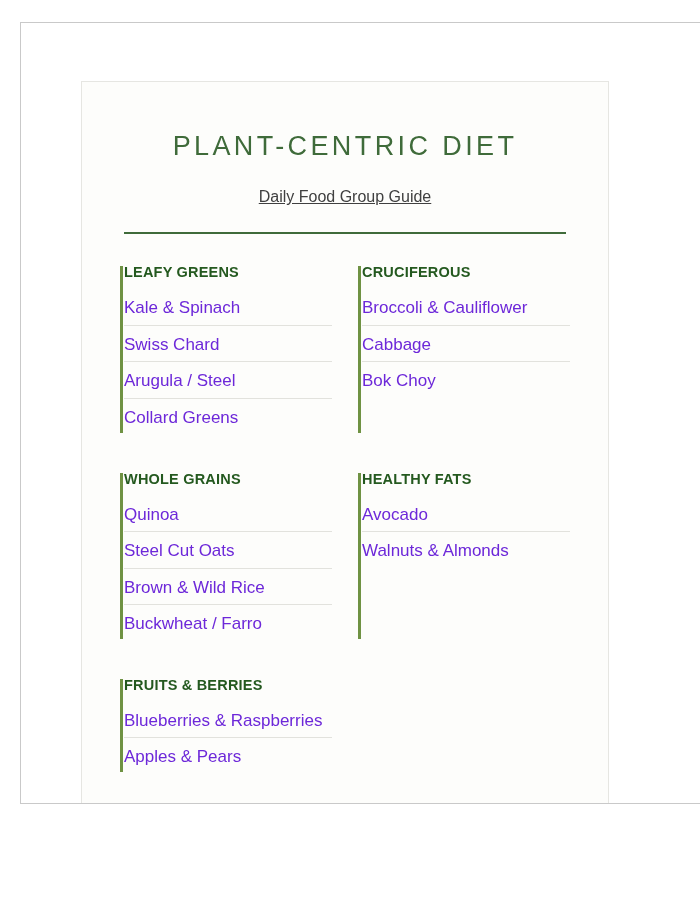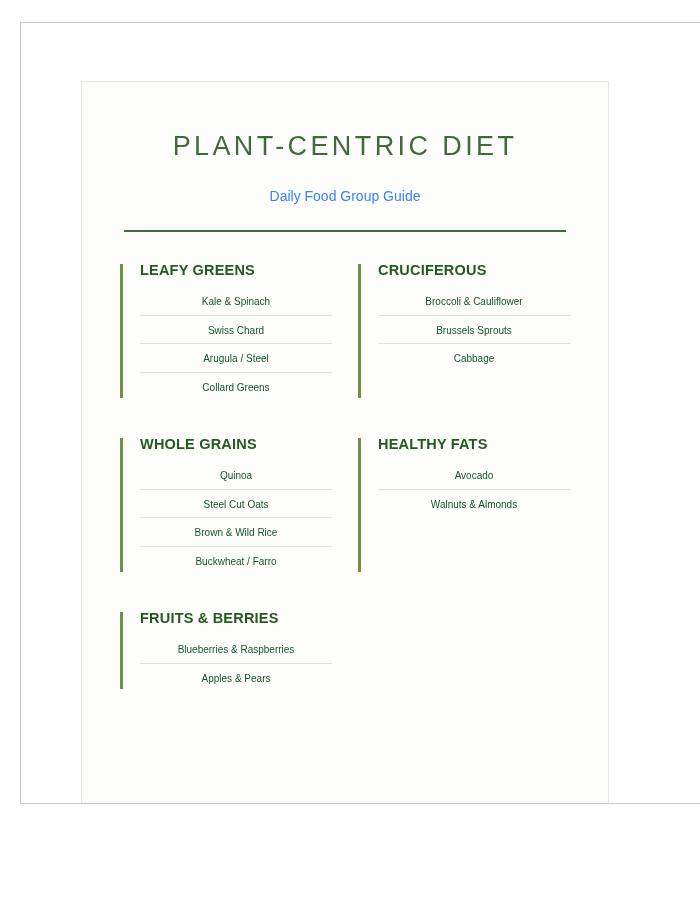--- a/index.html
+++ b/index.html
@@ -50,63 +50,63 @@
     text-align: center;
     color: #3f6b3a;
     font-size: 27px;
     letter-spacing: 3.4px;
     font-weight: 400;
     margin: 0 0 0 0;
     line-height: 1.2;
   }
   .subtitle {
     text-align: center;
-    color: #3b82f6;
-    font-size: 14px;
+    color: #404040;
+    font-size: 16px;
     margin-top: 26px;
     font-weight: 400;
+    text-decoration: underline;
   }
   .title-rule {
     margin: 26px 4px 0 4px;
     height: 2px;
     background: #3f6b3a;
   }
   .groups {
     margin-top: 30px;
     display: grid;
     grid-template-columns: 1fr 1fr;
     column-gap: 26px;
     row-gap: 36px;
   }
   .group {
     position: relative;
-    padding-left: 20px;
+    padding-left: 4px;
   }
   .group-bar {
     position: absolute;
     left: 0;
     top: 2px;
     bottom: 2px;
     width: 3px;
     background: #6f9243;
   }
   .group-title {
     color: #24591f;
     font-size: 14.5px;
     font-weight: bold;
     letter-spacing: 0.2px;
     margin-bottom: 9px;
   }
   .item {
-    color: #14532d;
-    font-size: 10px;
+    color: #6d28d9;
+    font-size: 17px;
     padding: 9px 0 7px 0;
     border-bottom: 1px solid #e2e2dd;
     line-height: 1.15;
-    text-align: center;
   }
   .item:last-child {
     border-bottom: none;
   }
 </style>
 </head>
 <body>
 
 <div id="page">
   <div class="doc-frame">
@@ -124,22 +124,22 @@
             <div class="item">Kale &amp; Spinach</div>
             <div class="item">Swiss Chard</div>
             <div class="item">Arugula / Steel</div>
             <div class="item">Collard Greens</div>
           </div>
 
           <div class="group">
             <div class="group-bar"></div>
             <div class="group-title">CRUCIFEROUS</div>
             <div class="item">Broccoli &amp; Cauliflower</div>
-            <div class="item">Brussels Sprouts</div>
             <div class="item">Cabbage</div>
+            <div class="item">Bok Choy</div>
           </div>
 
 
           <div class="group">
             <div class="group-bar"></div>
             <div class="group-title">WHOLE GRAINS</div>
             <div class="item">Quinoa</div>
             <div class="item">Steel Cut Oats</div>
             <div class="item">Brown &amp; Wild Rice</div>
             <div class="item">Buckwheat / Farro</div>

